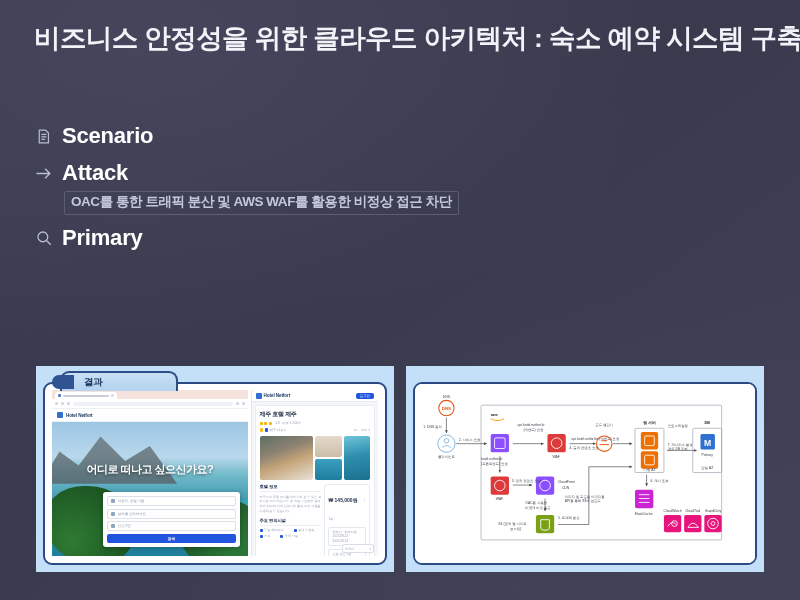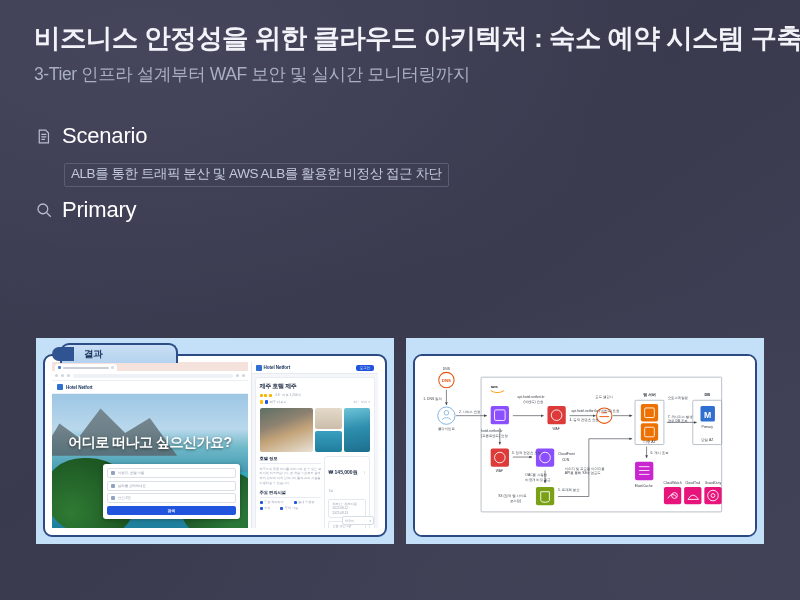--- a/index.html
+++ b/index.html
@@ -50,20 +50,21 @@
     line-height: 1.2;
     white-space: nowrap;
   }
 
   
   .info {
     position: absolute;
     left: 34px;
     top: 122px;
     right: 20px;
+    font-weight: bold;
   }
   .info-block { margin-bottom: 9px; }
   .info-head {
     display: flex;
     align-items: center;
     gap: 9px;
     height: 28px;
   }
   .info-ico {
     width: 19px;
@@ -92,21 +93,21 @@
     color: #c3c8da;
     letter-spacing: -0.45px;
     line-height: 1.25;
     white-space: nowrap;
   }
 
   
   .panels {
     position: absolute;
     left: 36px;
-    top: 338px;
+    top: 366px;
     width: 728px;
     height: 206px;
     display: flex;
     gap: 12px;
   }
   .panel {
     position: relative;
     flex: 1 1 0;
     background: #c3e0f8;
     padding: 7px;
@@ -209,21 +210,21 @@
     border-radius: 46% 54% 40% 60%;
   }
   .hero-fol-r {
     position: absolute; right: -6%; bottom: -8%; width: 40%; height: 50%;
     background: radial-gradient(circle at 70% 70%, #2c7b3a 0%, #205c2a 70%);
     border-radius: 58% 42% 52% 48%;
   }
   .hero-h1 {
     position: absolute; left: 0; right: 0; top: 30%;
     text-align: center;
-    font-size: 14px; font-weight: bold; color: #fff;
+    font-size: 11px; font-weight: bold; color: #fff;
     letter-spacing: -0.5px;
     text-shadow: 0 1px 3px rgba(0,0,0,.55);
     z-index: 4;
   }
   .search-card {
     position: absolute; left: 26%; right: 4%; bottom: 7%;
     background: #fff; border-radius: 3px; padding: 4px;
     box-shadow: 0 1px 5px rgba(0,0,0,.3);
     z-index: 5;
   }
@@ -308,39 +309,46 @@
   .arch { position: absolute; inset: 0; background: #fff; }
   .arch svg { display: block; width: 100%; height: 100%; }
 </style>
 </head>
 <body>
 
 <div id="slide">
 
   <div class="hdr">
     <div class="hdr-title">비즈니스 안정성을 위한 클라우드 아키텍처 : 숙소 예약 시스템 구축</div>
-    <div class="hdr-sub">3-Tier 인프라 설계부터 WAF 보안 및 실시간 모니터링까지</div>
   </div>
 
   <div class="info">
 
     <div class="info-block">
       <div class="info-head">
         <span class="info-ico">
           <svg width="17" height="17" viewBox="0 0 24 24" fill="none" stroke="currentColor" stroke-width="1.7">
             <path d="M6 3h9l4 4v14H6z"></path>
               <path d="M9 9h7M9 12.5h7M9 16h5"></path>
           </svg>
         </span>
         <span class="info-label">Scenario</span>
       </div>
     </div>
 
     <div class="info-block">
-      <div class="info-desc">ALB를 통한 트래픽 분산 및 AWS ALB를 활용한 비정상 접근 차단</div>
+      <div class="info-head">
+        <span class="info-ico">
+          <svg width="19" height="19" viewBox="0 0 24 24" fill="none" stroke="currentColor" stroke-width="1.7">
+            <path d="M3 12h17M14 6l6 6-6 6"></path>
+          </svg>
+        </span>
+        <span class="info-label">Attack</span>
+      </div>
+      <div class="info-desc">OAC를 통한 트래픽 분산 및 AWS WAF를 활용한 비정상 접근 차단</div>
     </div>
 
     <div class="info-block">
       <div class="info-head">
         <span class="info-ico">
           <svg width="18" height="18" viewBox="0 0 24 24" fill="none" stroke="currentColor" stroke-width="1.7">
             <circle cx="10.5" cy="10.5" r="6.5"></circle>
               <path d="M15.6 15.6 21 21"></path>
           </svg>
         </span>

